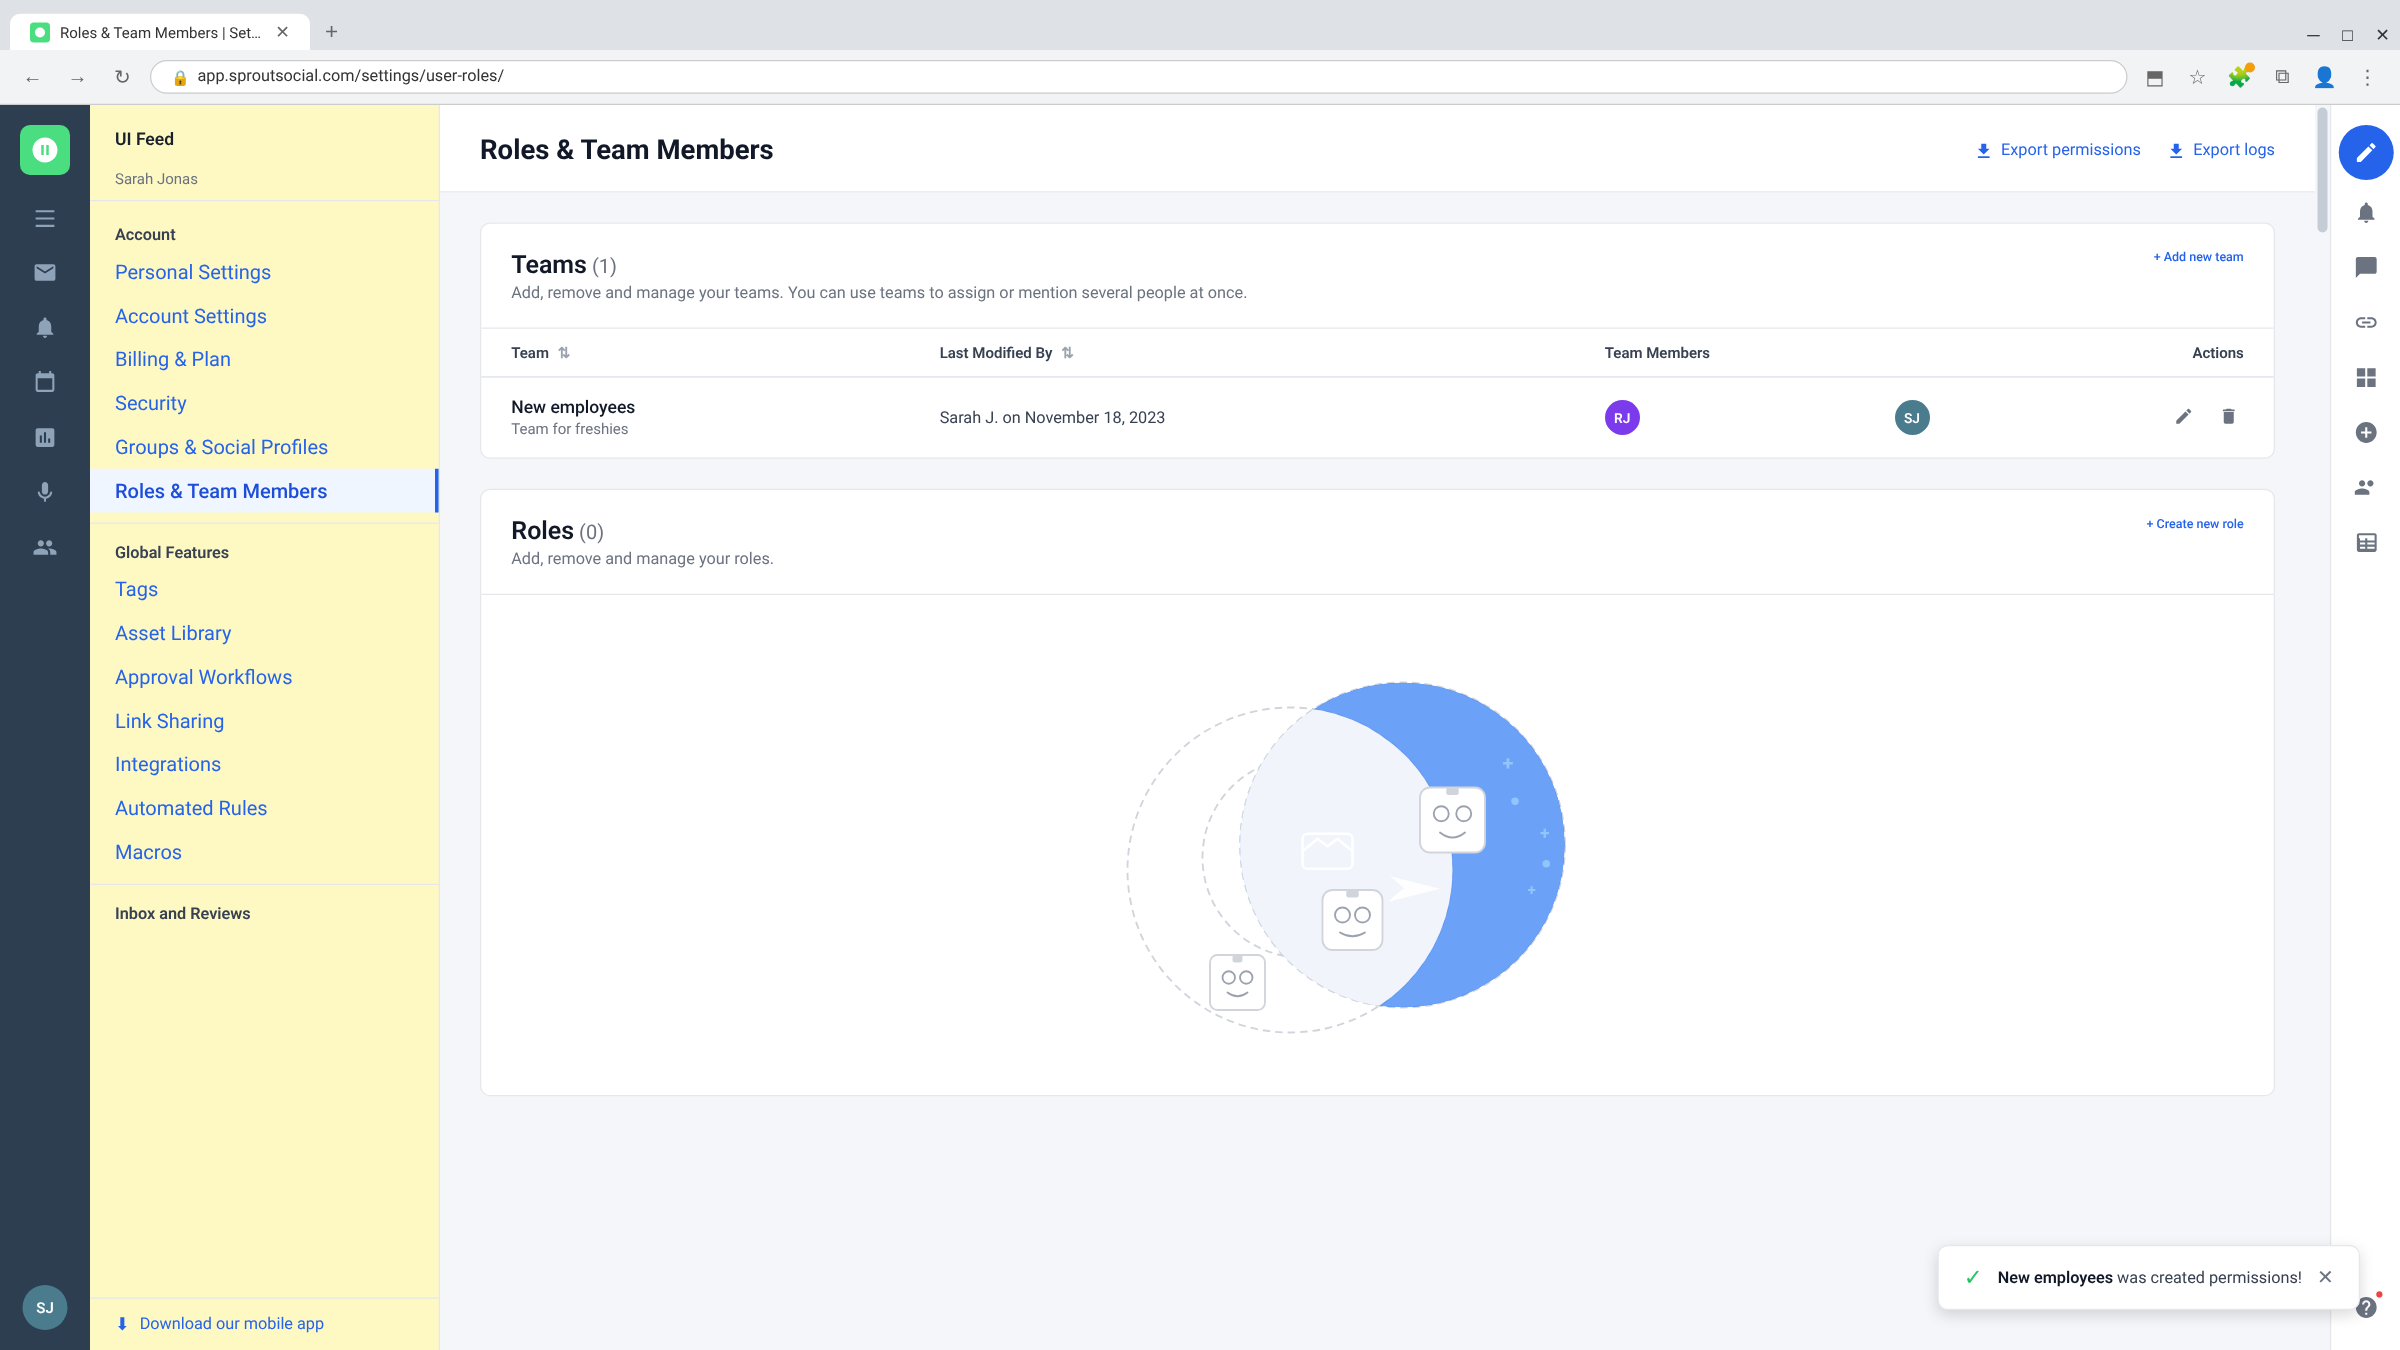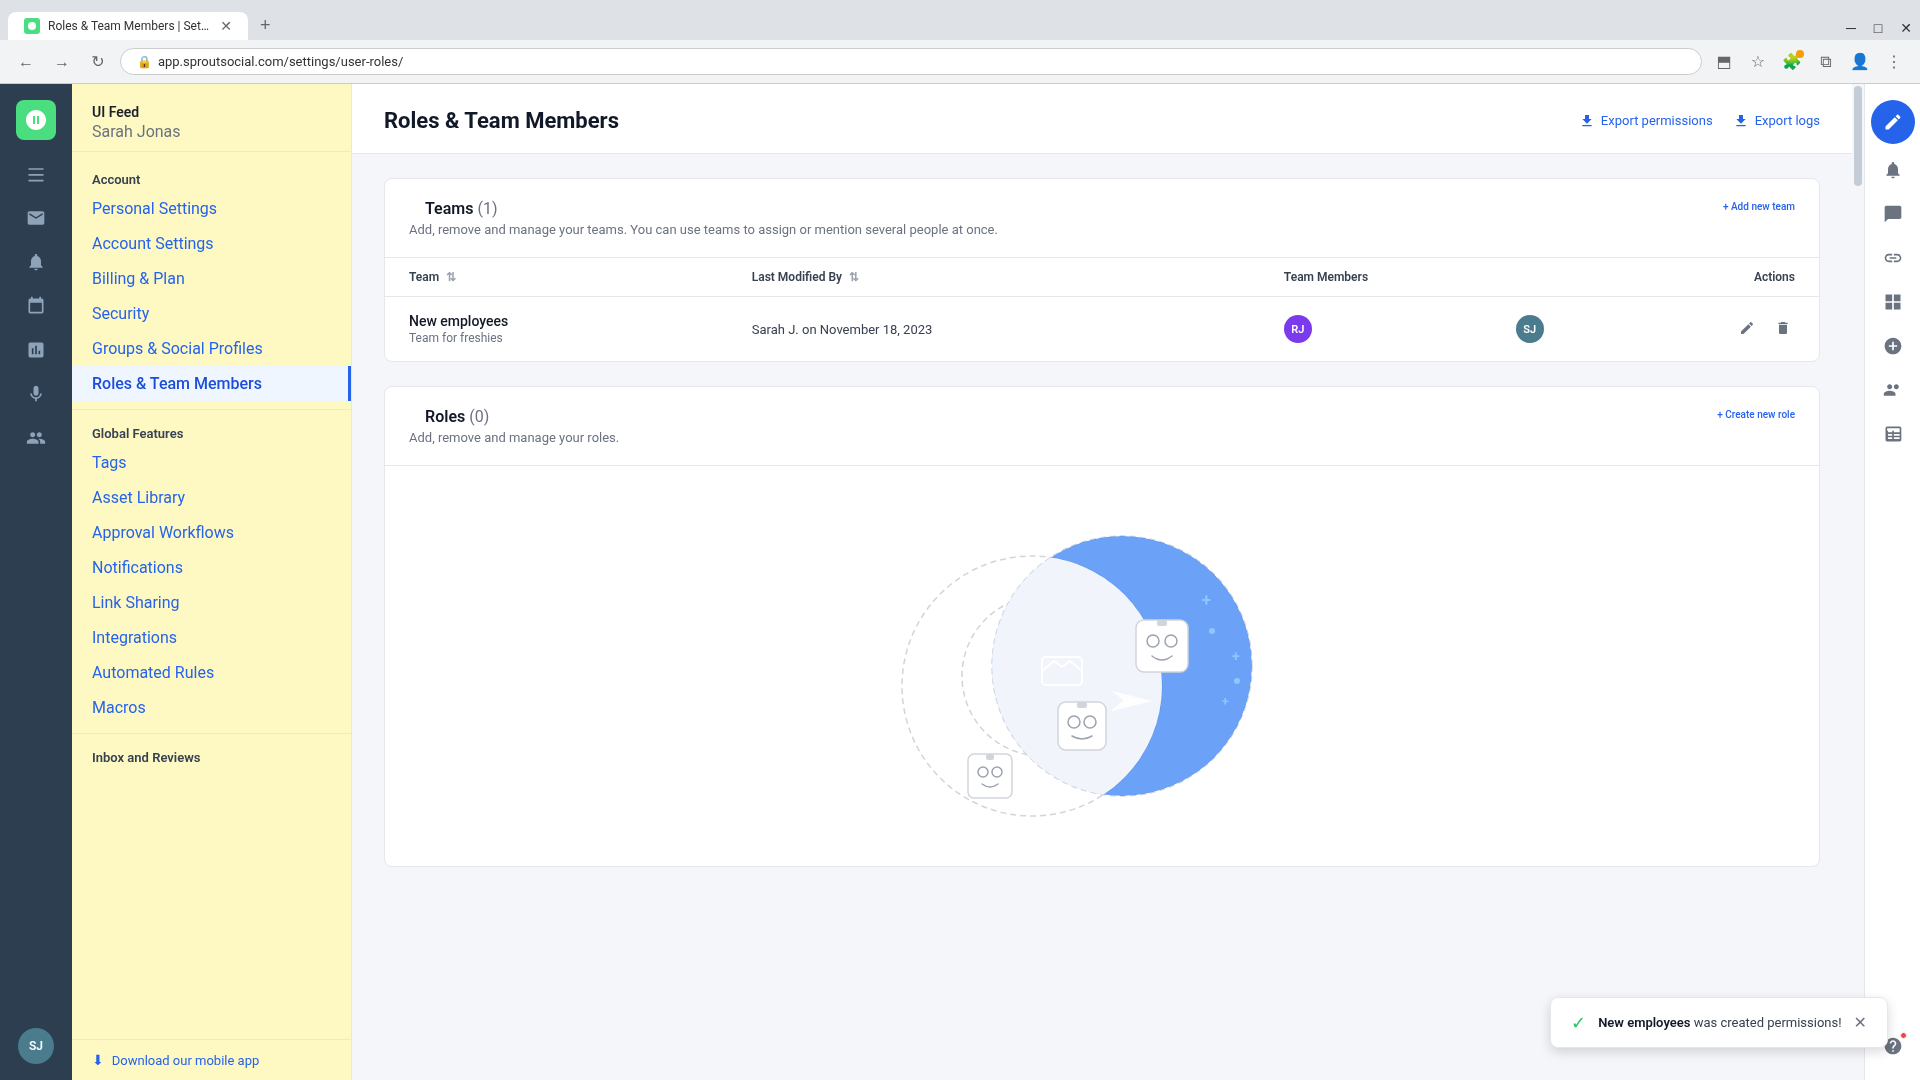--- a/index.html
+++ b/index.html
@@ -30,42 +30,42 @@
     .rail-logo { width: 40px; height: 40px; background: #4ade80; border-radius: 8px; display: flex; align-items: center; justify-content: center; margin-bottom: 8px; }
     .rail-logo svg { width: 24px; height: 24px; fill: white; }
     .rail-avatar { width: 36px; height: 36px; border-radius: 50%; background: #4a7c8e; display: flex; align-items: center; justify-content: center; color: white; font-size: 12px; font-weight: 600; margin-top: auto; }
     .rail-icon { width: 36px; height: 36px; display: flex; align-items: center; justify-content: center; color: #8ea3b8; cursor: pointer; border-radius: 8px; position: relative; }
     .rail-icon svg { width: 20px; height: 20px; }
 
     
     .sidebar { width: 280px; background: #fef9c3; border-right: 1px solid #e5e7eb; overflow-y: auto; flex-shrink: 0; display: flex; flex-direction: column; }
     .sidebar-header { padding: 20px 20px 10px; border-bottom: 1px solid #e5e7eb; }
     .sidebar-org { font-size: 14px; font-weight: 600; color: #1a202c; }
-    .sidebar-user { font-size: 16px; color: #6b7280; margin-top: 2px; }
+    .sidebar-user { font-size: 12px; color: #6b7280; margin-top: 16px; }
     .sidebar-scroll { flex: 1; overflow-y: auto; padding: 12px 0; position: relative; }
     .sidebar-section-label { font-size: 13px; font-weight: 600; color: #374151; padding: 8px 20px 4px; }
     .sidebar-item { padding: 8px 20px; font-size: 16px; color: #2563eb; cursor: pointer; display: block; text-decoration: none; }
     .sidebar-item.active { background: #eff6ff; color: #1d4ed8; font-weight: 500; border-right: 3px solid #2563eb; }
     .sidebar-divider { height: 1px; background: #e5e7eb; margin: 8px 0; }
     .sidebar-footer { padding: 12px 20px; border-top: 1px solid #e5e7eb; }
     .sidebar-footer a { display: flex; align-items: center; gap: 8px; color: #2563eb; font-size: 13px; text-decoration: none; }
     .content-header { background: white; padding: 24px 32px 20px; border-bottom: 1px solid #e5e7eb; display: flex; align-items: center; justify-content: space-between; }
     .content-title { font-size: 22px; font-weight: 700; color: #111827; }
     .header-actions { display: flex; gap: 20px; }
     .header-action-btn { display: flex; align-items: center; gap: 6px; color: #2563eb; font-size: 13px; cursor: pointer; text-decoration: none; }
     .header-action-btn svg { width: 16px; height: 16px; }
 
     
     .content-body { padding: 24px 32px; }
 
     
     .section-card { background: white; border: 1px solid #e5e7eb; border-radius: 8px; margin-bottom: 24px; overflow: hidden; }
     .section-header { padding: 20px 24px; border-bottom: 1px solid #e5e7eb; display: flex; align-items: flex-start; justify-content: space-between; }
     .section-title-area {}
-    .section-title { font-size: 16px; font-weight: 600; color: #111827; margin-left: 16px; }
+    .section-title { font-size: 20px; font-weight: 600; color: #111827; }
     .section-count { font-size: 16px; font-weight: 400; color: #6b7280; }
     .section-desc { font-size: 13px; color: #6b7280; margin-top: 4px; }
     .add-btn { display: flex; align-items: center; gap: 6px; color: #2563eb; font-size: 10px; cursor: pointer; font-weight: 500; white-space: nowrap; padding-top: 2px; }
 
     
     .data-table { width: 100%; border-collapse: collapse; }
     .data-table th { padding: 12px 24px; text-align: left; font-size: 12px; font-weight: 600; color: #374151; border-bottom: 1px solid #e5e7eb; }
     .data-table th .sort-icon { margin-left: 4px; color: #9ca3af; }
     .data-table td { padding: 16px 24px; font-size: 13px; color: #374151; border-bottom: 1px solid #f3f4f6; }
     .data-table tr:last-child td { border-bottom: none; }
@@ -208,21 +208,20 @@
         <a class="sidebar-item">Security</a>
         <a class="sidebar-item">Groups &amp; Social Profiles</a>
         <a class="sidebar-item active">Roles &amp; Team Members</a>
 
         <div class="sidebar-divider"></div>
 
         <div class="sidebar-section-label">Global Features</div>
         <a class="sidebar-item">Tags</a>
         <a class="sidebar-item">Asset Library</a>
         <a class="sidebar-item">Approval Workflows</a>
-        <a class="sidebar-item">Notifications</a>
         <a class="sidebar-item">Link Sharing</a>
         <a class="sidebar-item">Integrations</a>
         <a class="sidebar-item">Automated Rules</a>
         <a class="sidebar-item">Macros</a>
 
         <div class="sidebar-divider"></div>
 
         <div class="sidebar-section-label">Inbox and Reviews</div>
       </div>
     </div>

